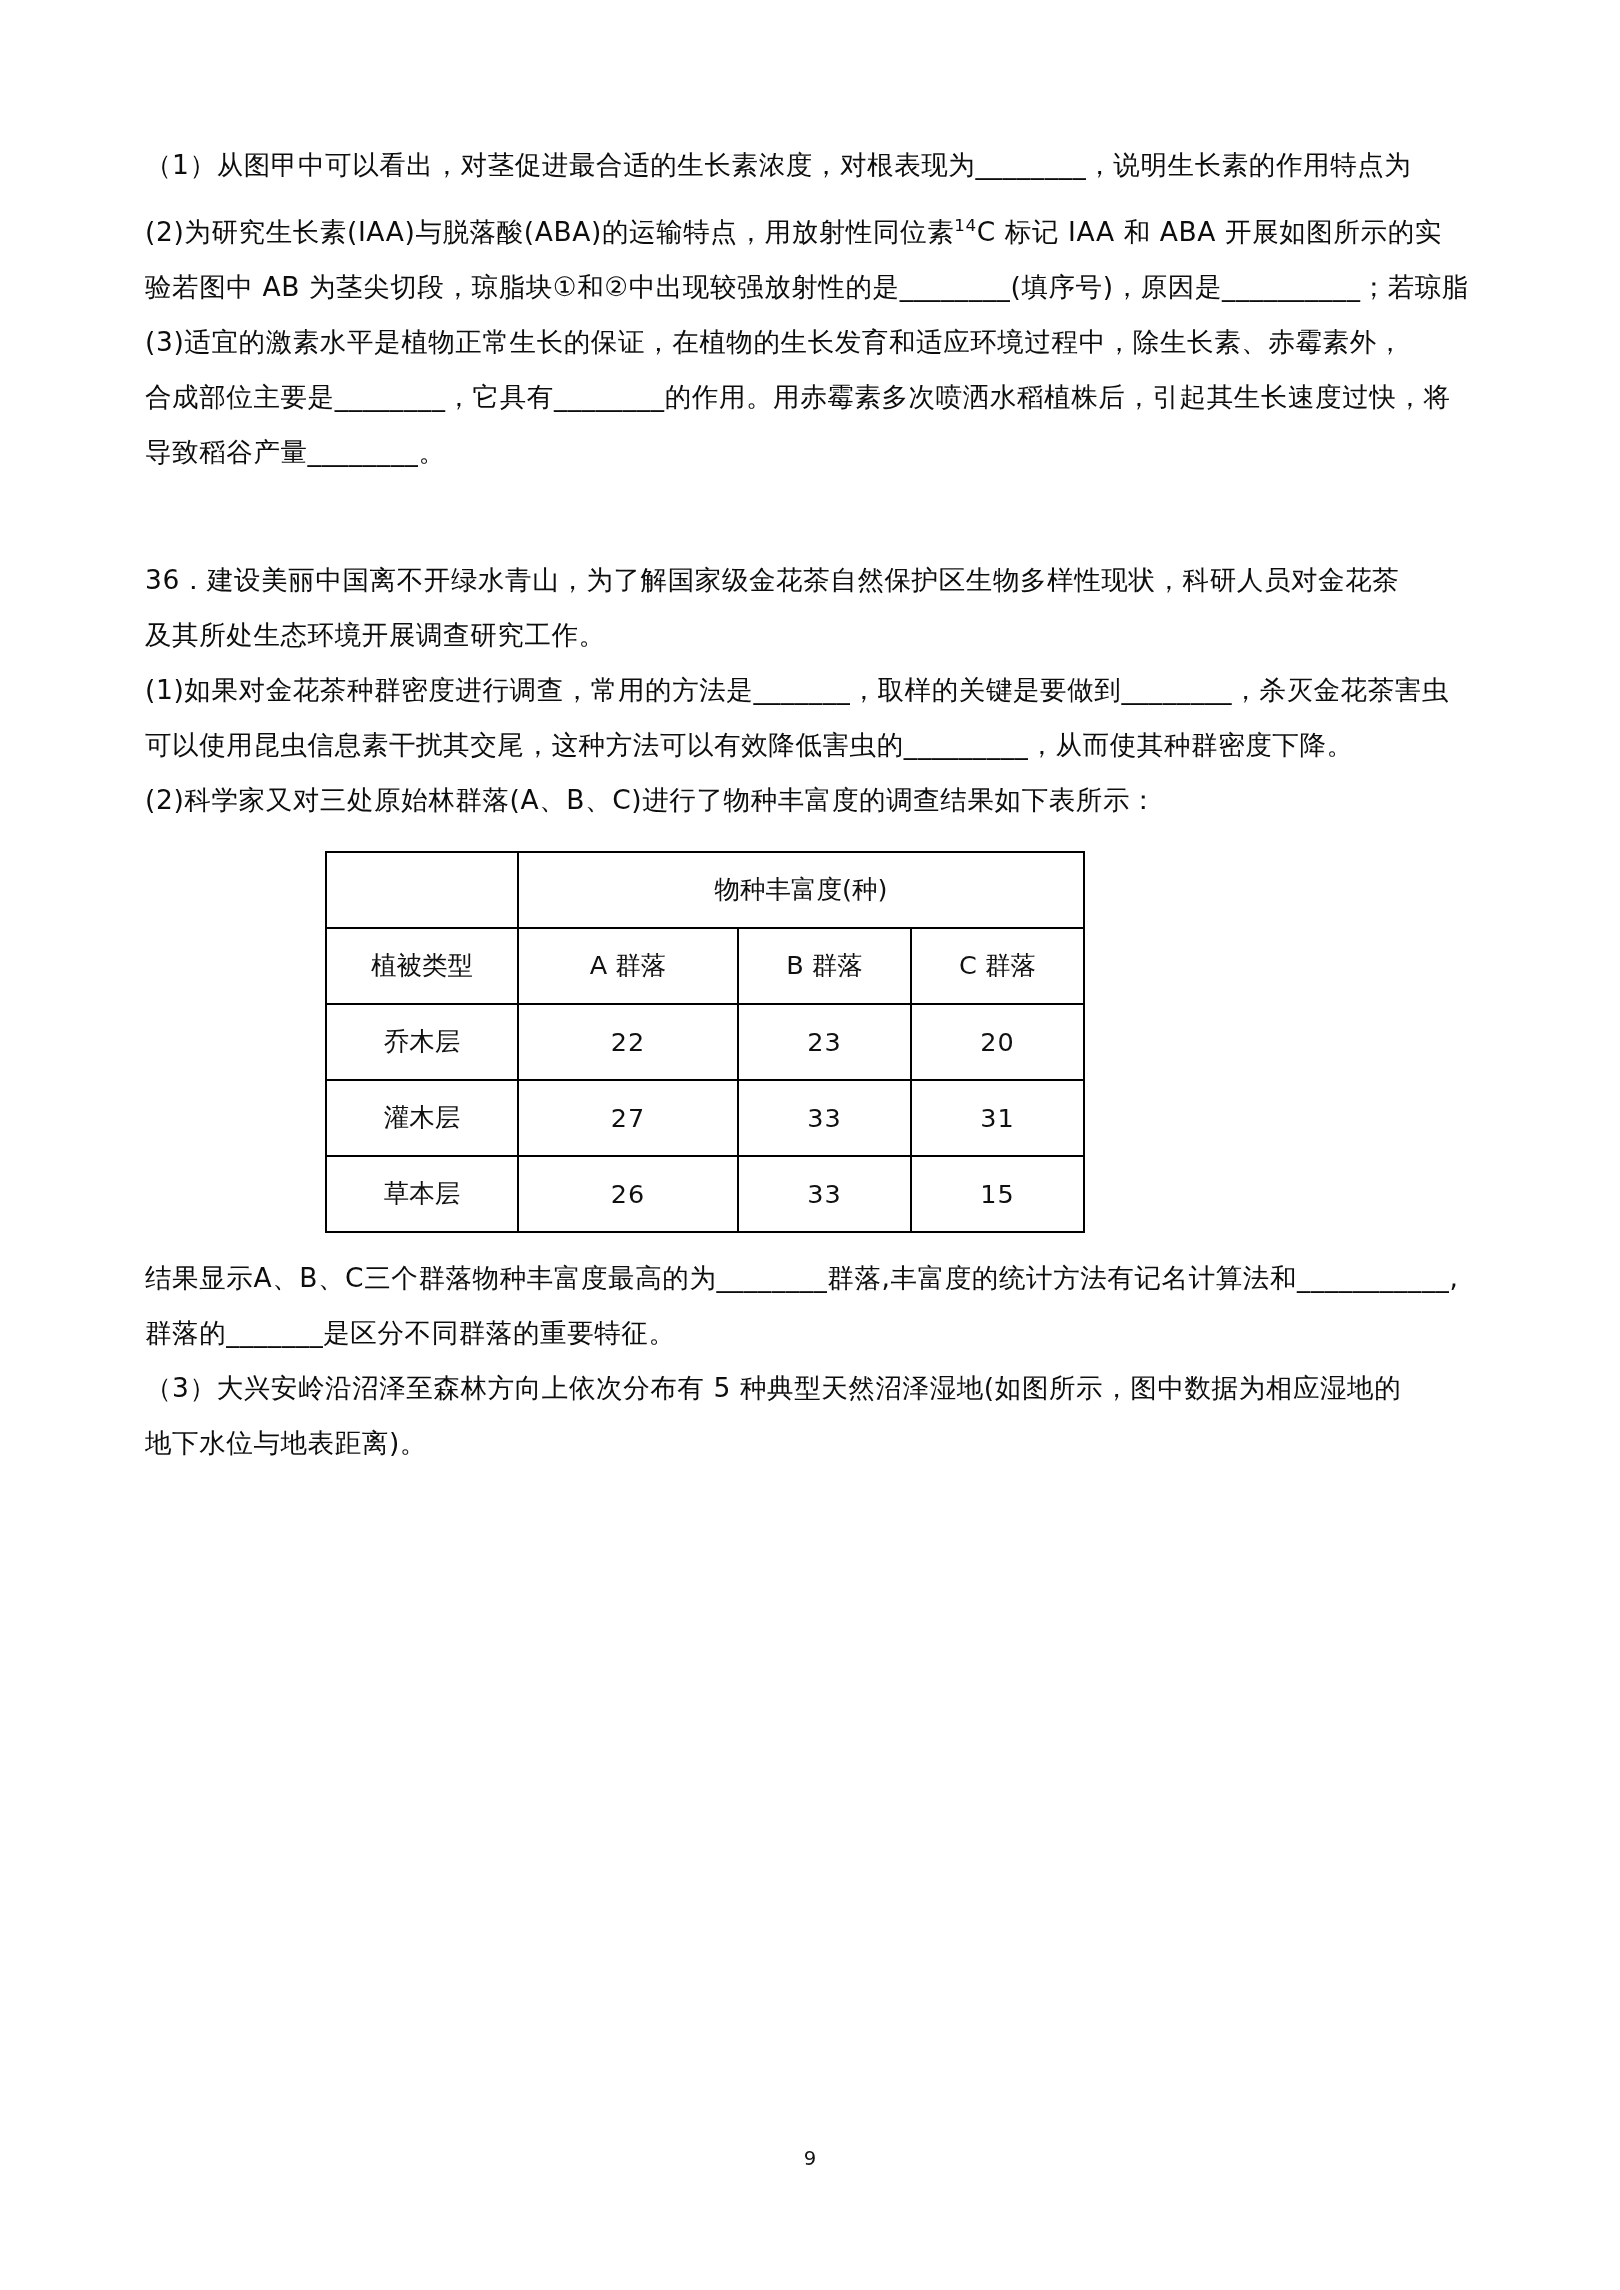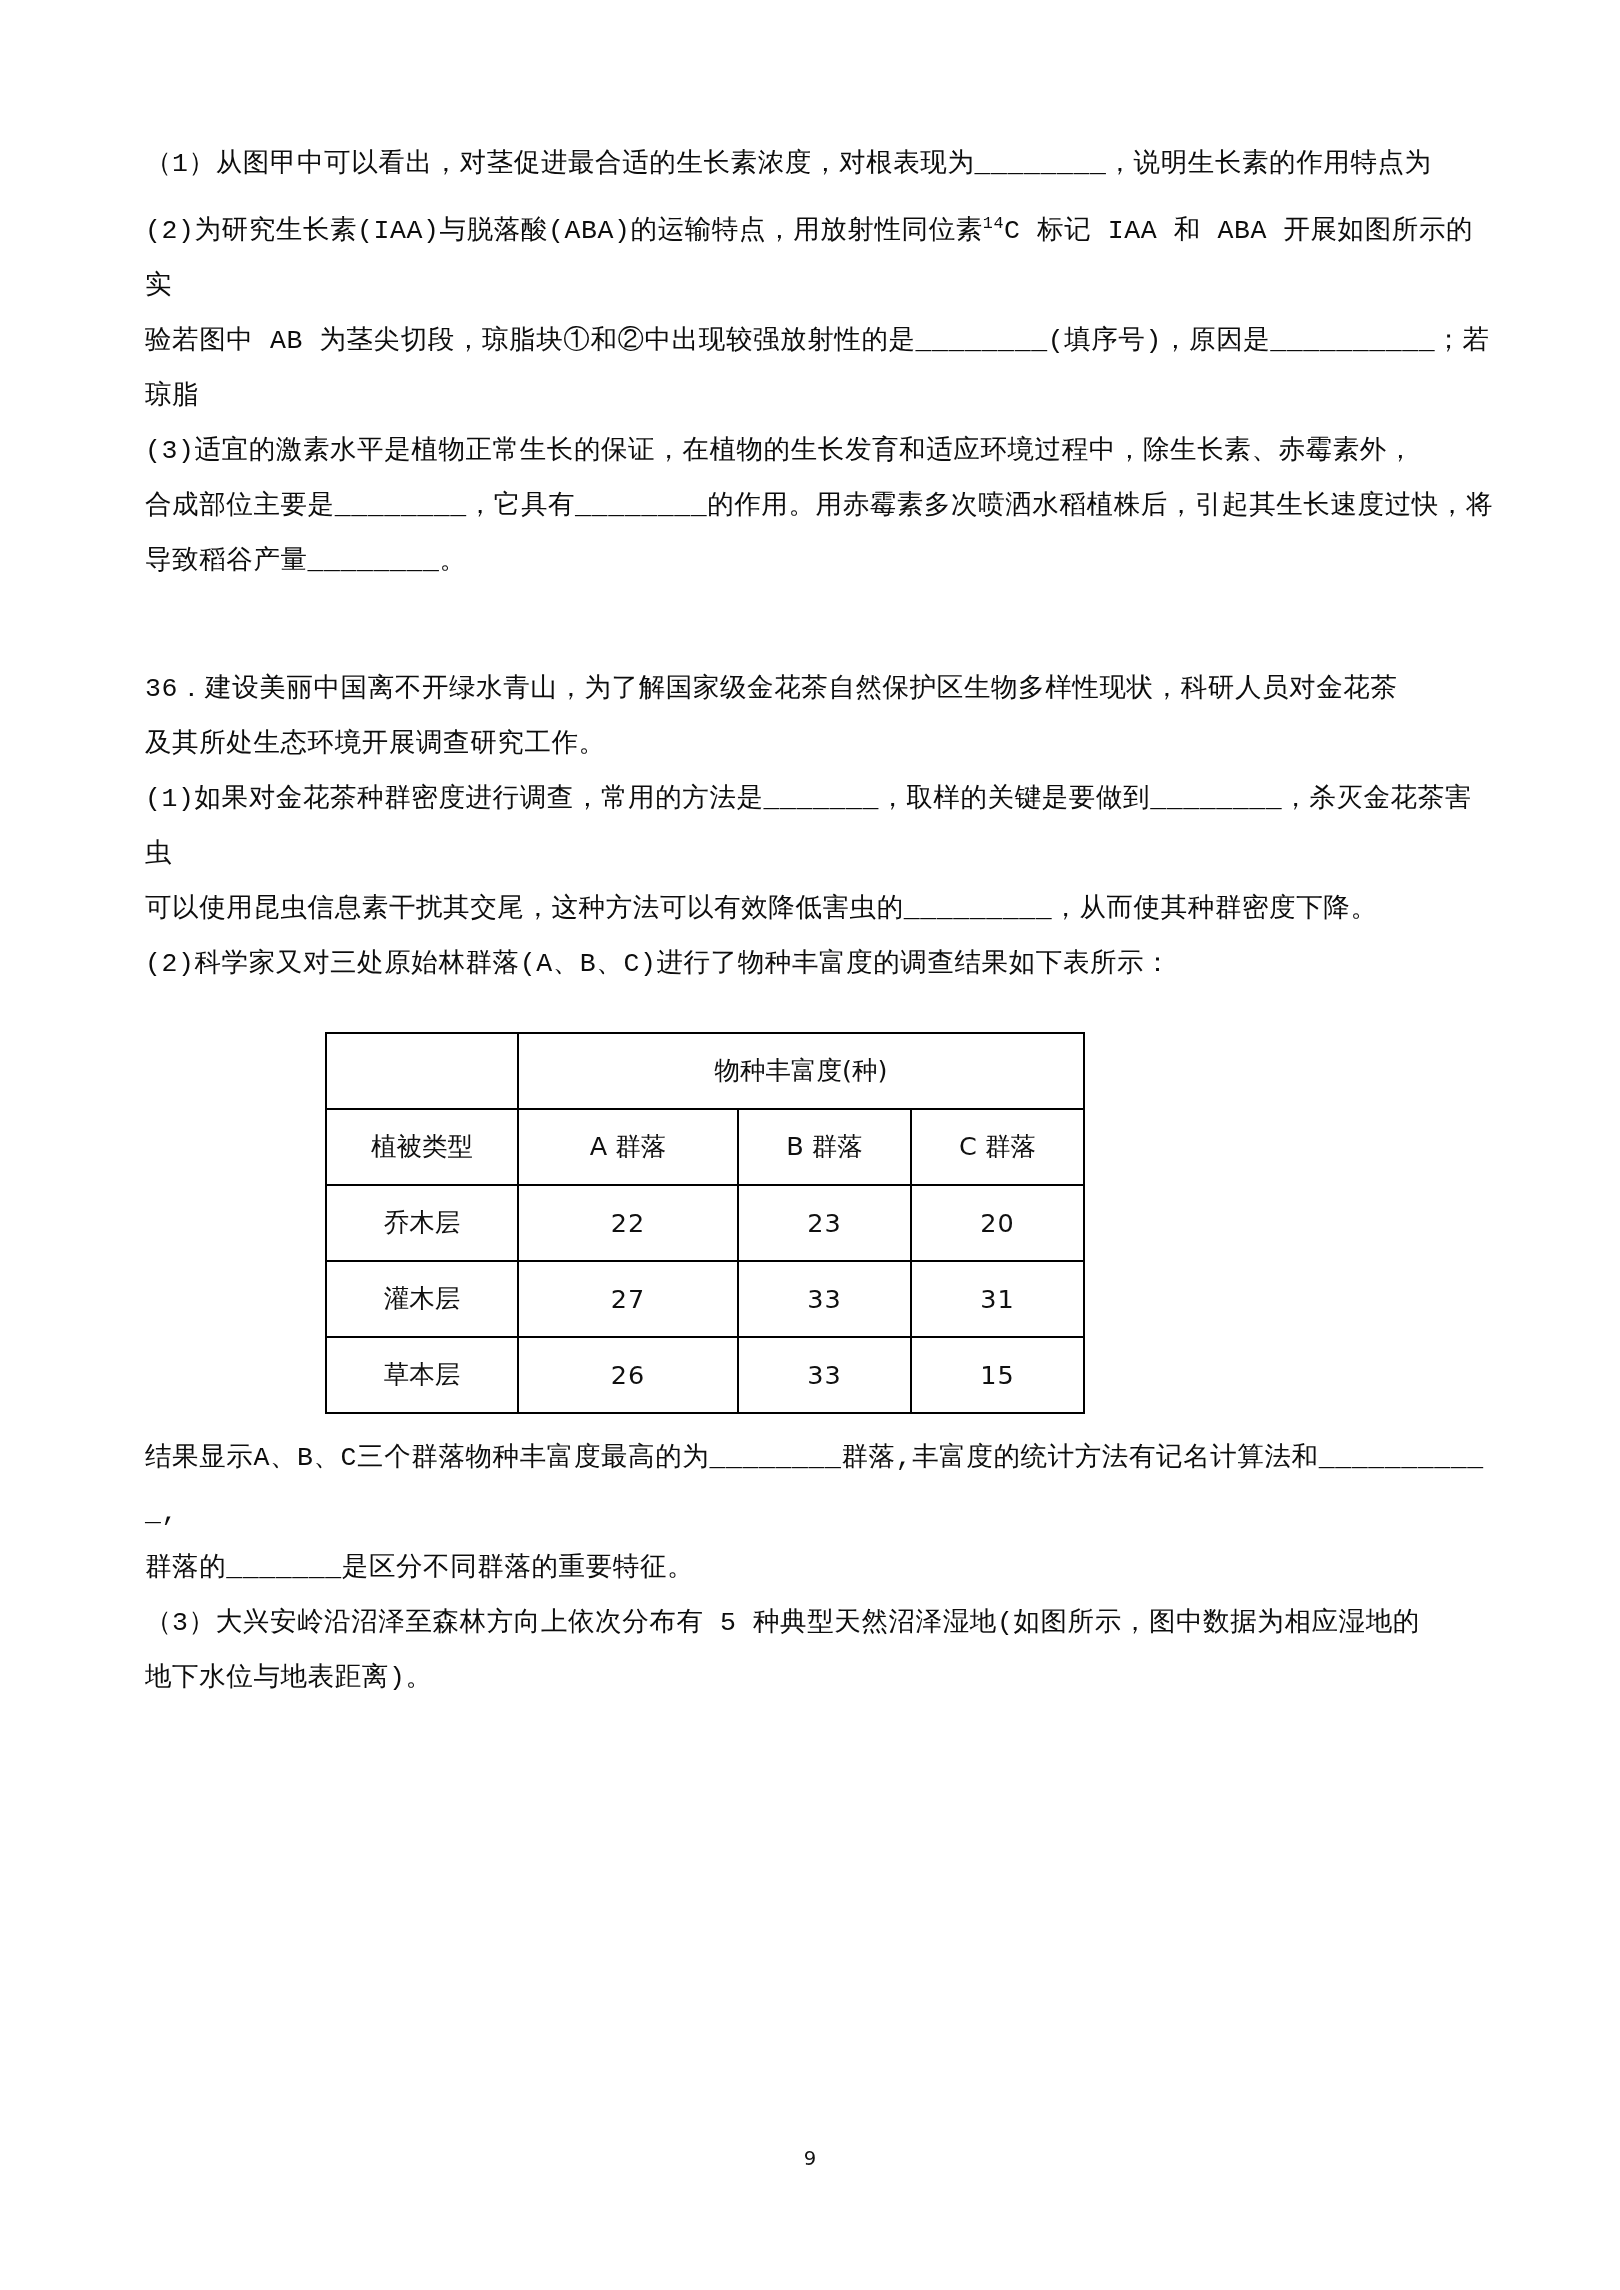--- a/index.html
+++ b/index.html
@@ -30,34 +30,33 @@
     font-size: 26.5px;
     line-height: 55px;
     letter-spacing: 0.6px;
     white-space: pre-wrap;
     word-break: break-all;
     color: #0d0d0d;
   }
   .para {
     margin: 0;
     padding: 0;
-    font-family: Liberation Mono, monospace;
   }
   .gap-sm { height: 11.8px; }
   .gap-lg { height: 73px; }
 
   .sup {
     font-size: 16.7px;
     vertical-align: super;
     line-height: 0;
   }
 
   
   .table-wrap {
-    margin-top: 40px;
+    margin-top: 24px;
     margin-bottom: 17.6px;
     padding-left: 180px;
   }
   table.richness {
     border-collapse: collapse;
     table-layout: fixed;
     width: 757px;
   }
   table.richness td {
     border: 2px solid #000000;

